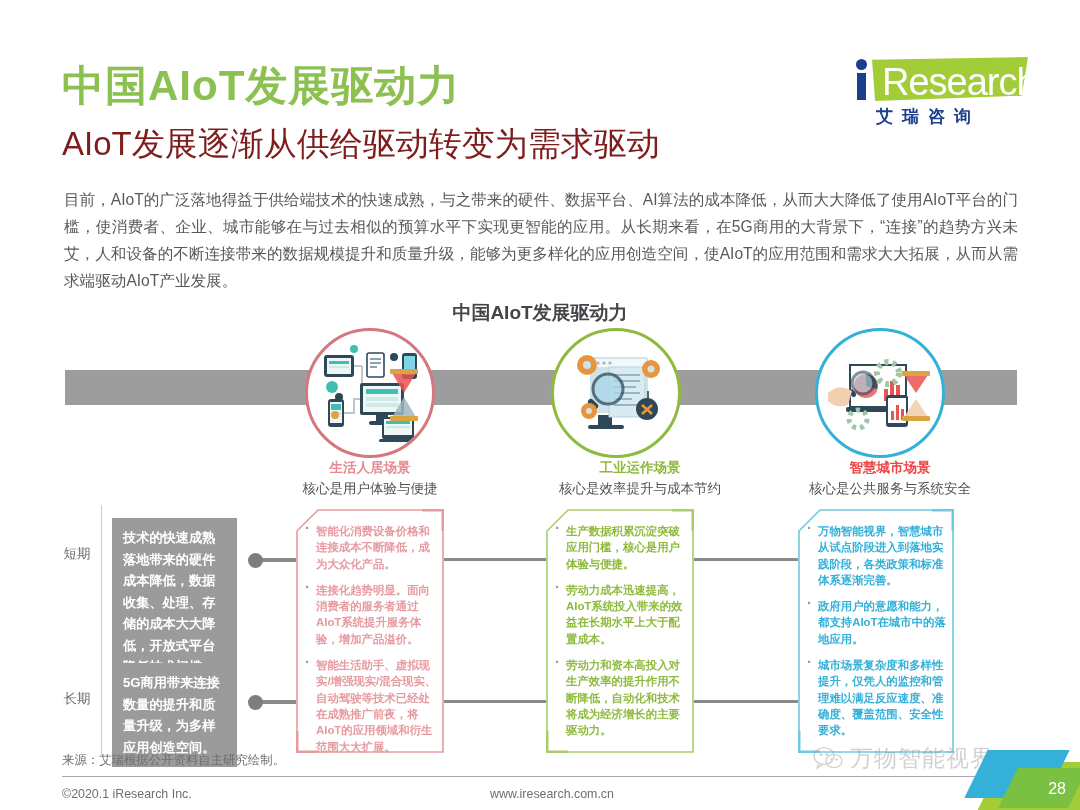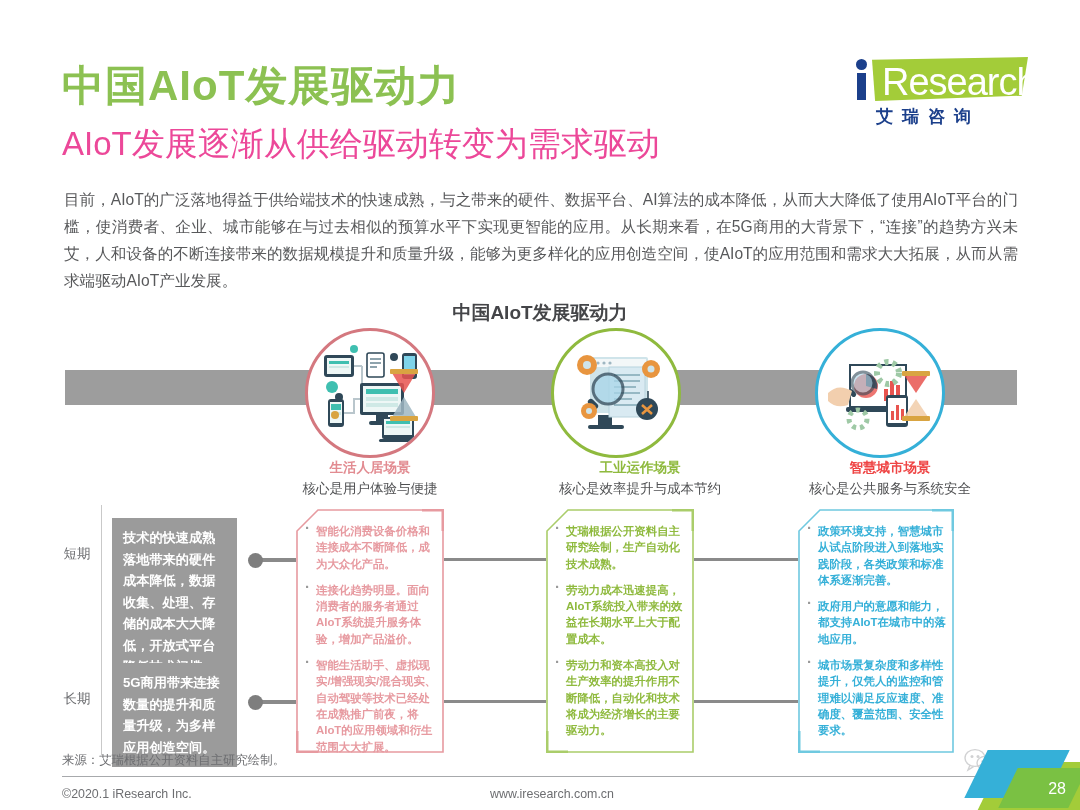--- a/index.html
+++ b/index.html
@@ -18,21 +18,21 @@
   
   .main-title {
     position: absolute; left: 62px; top: 58px;
     font-size: 42px; font-weight: 700;
     color: #8cc152; letter-spacing: 1px;
     white-space: nowrap;
   }
   .sub-title {
     position: absolute; left: 62px; top: 122px;
     font-size: 33px; font-weight: 400;
-    color: #ec4899; letter-spacing: 0px;
+    color: #7f1d1d; letter-spacing: 0px;
     white-space: nowrap;
   }
 
   
   .logo {
     position: absolute; right: 52px; top: 55px;
     width: 180px; height: 76px;
   }
   .logo-mark {
     position: relative;
@@ -421,49 +421,50 @@
     </div>
   </div>
 
   <div class="panel p2">
     <svg class="frame" viewBox="0 0 148 244" preserveAspectRatio="none">
       <path d="M22 1 L147 1 L147 243 L1 243 L1 22 Z" fill="none" stroke="#aacd6a" stroke-width="1.6"></path>
       <path d="M126 1 L147 1 L147 22" fill="none" stroke="#aacd6a" stroke-width="3"></path>
       <path d="M1 222 L1 243 L22 243" fill="none" stroke="#aacd6a" stroke-width="3"></path>
     </svg>
     <div class="items">
-      <div class="item">艾瑞根据公开资料自主研究绘制，生产自动化技术成熟。</div>
+      <div class="item">生产数据积累沉淀突破应用门槛，核心是用户体验与便捷。</div>
       <div class="item">劳动力成本迅速提高，AIoT系统投入带来的效益在长期水平上大于配置成本。</div>
       <div class="item">劳动力和资本高投入对生产效率的提升作用不断降低，自动化和技术将成为经济增长的主要驱动力。</div>
     </div>
   </div>
 
   <div class="panel p3">
     <svg class="frame" viewBox="0 0 156 244" preserveAspectRatio="none">
       <path d="M22 1 L155 1 L155 243 L1 243 L1 22 Z" fill="none" stroke="#6fc9e0" stroke-width="1.6"></path>
       <path d="M134 1 L155 1 L155 22" fill="none" stroke="#6fc9e0" stroke-width="3"></path>
       <path d="M1 222 L1 243 L22 243" fill="none" stroke="#6fc9e0" stroke-width="3"></path>
     </svg>
     <div class="items">
-      <div class="item">政策环境支持，智慧城市从试点阶段进入到落地实践阶段，各类政策和标准体系逐渐完善。</div>
+      <div class="item">万物智能视界，智慧城市从试点阶段进入到落地实践阶段，各类政策和标准体系逐渐完善。</div>
       <div class="item">政府用户的意愿和能力，都支持AIoT在城市中的落地应用。</div>
       <div class="item">城市场景复杂度和多样性提升，仅凭人的监控和管理难以满足反应速度、准确度、覆盖范围、安全性要求。</div>
     </div>
   </div>
 
   <div class="watermark">
     <svg width="30" height="26" viewBox="0 0 30 26">
       <ellipse cx="11" cy="10" rx="10" ry="8.4" fill="none" stroke="#8d8f92" stroke-width="1.4"></ellipse>
       <path d="M6 17 L4 22 L9.5 18.6" fill="none" stroke="#8d8f92" stroke-width="1.4"></path>
       <circle cx="8" cy="8.5" r="1.5" fill="#8d8f92"></circle>
       <circle cx="14" cy="8.5" r="1.5" fill="#8d8f92"></circle>
       <ellipse cx="21" cy="15" rx="8" ry="6.6" fill="none" stroke="#8d8f92" stroke-width="1.4"></ellipse>
       <circle cx="18.5" cy="13.5" r="1.2" fill="#8d8f92"></circle>
       <circle cx="23.5" cy="13.5" r="1.2" fill="#8d8f92"></circle>
     </svg>
+    <span class="wm-text">万物智能视界</span>
   </div>
 
   <div class="source-note">来源：艾瑞根据公开资料自主研究绘制。</div>
   <div class="footer-rule"></div>
   <div class="copyright">©2020.1 iResearch Inc.</div>
   <div class="site-url">www.iresearch.com.cn</div>
 
   <div class="corner">
     <i class="cy"></i>
     <i class="cb"></i>

